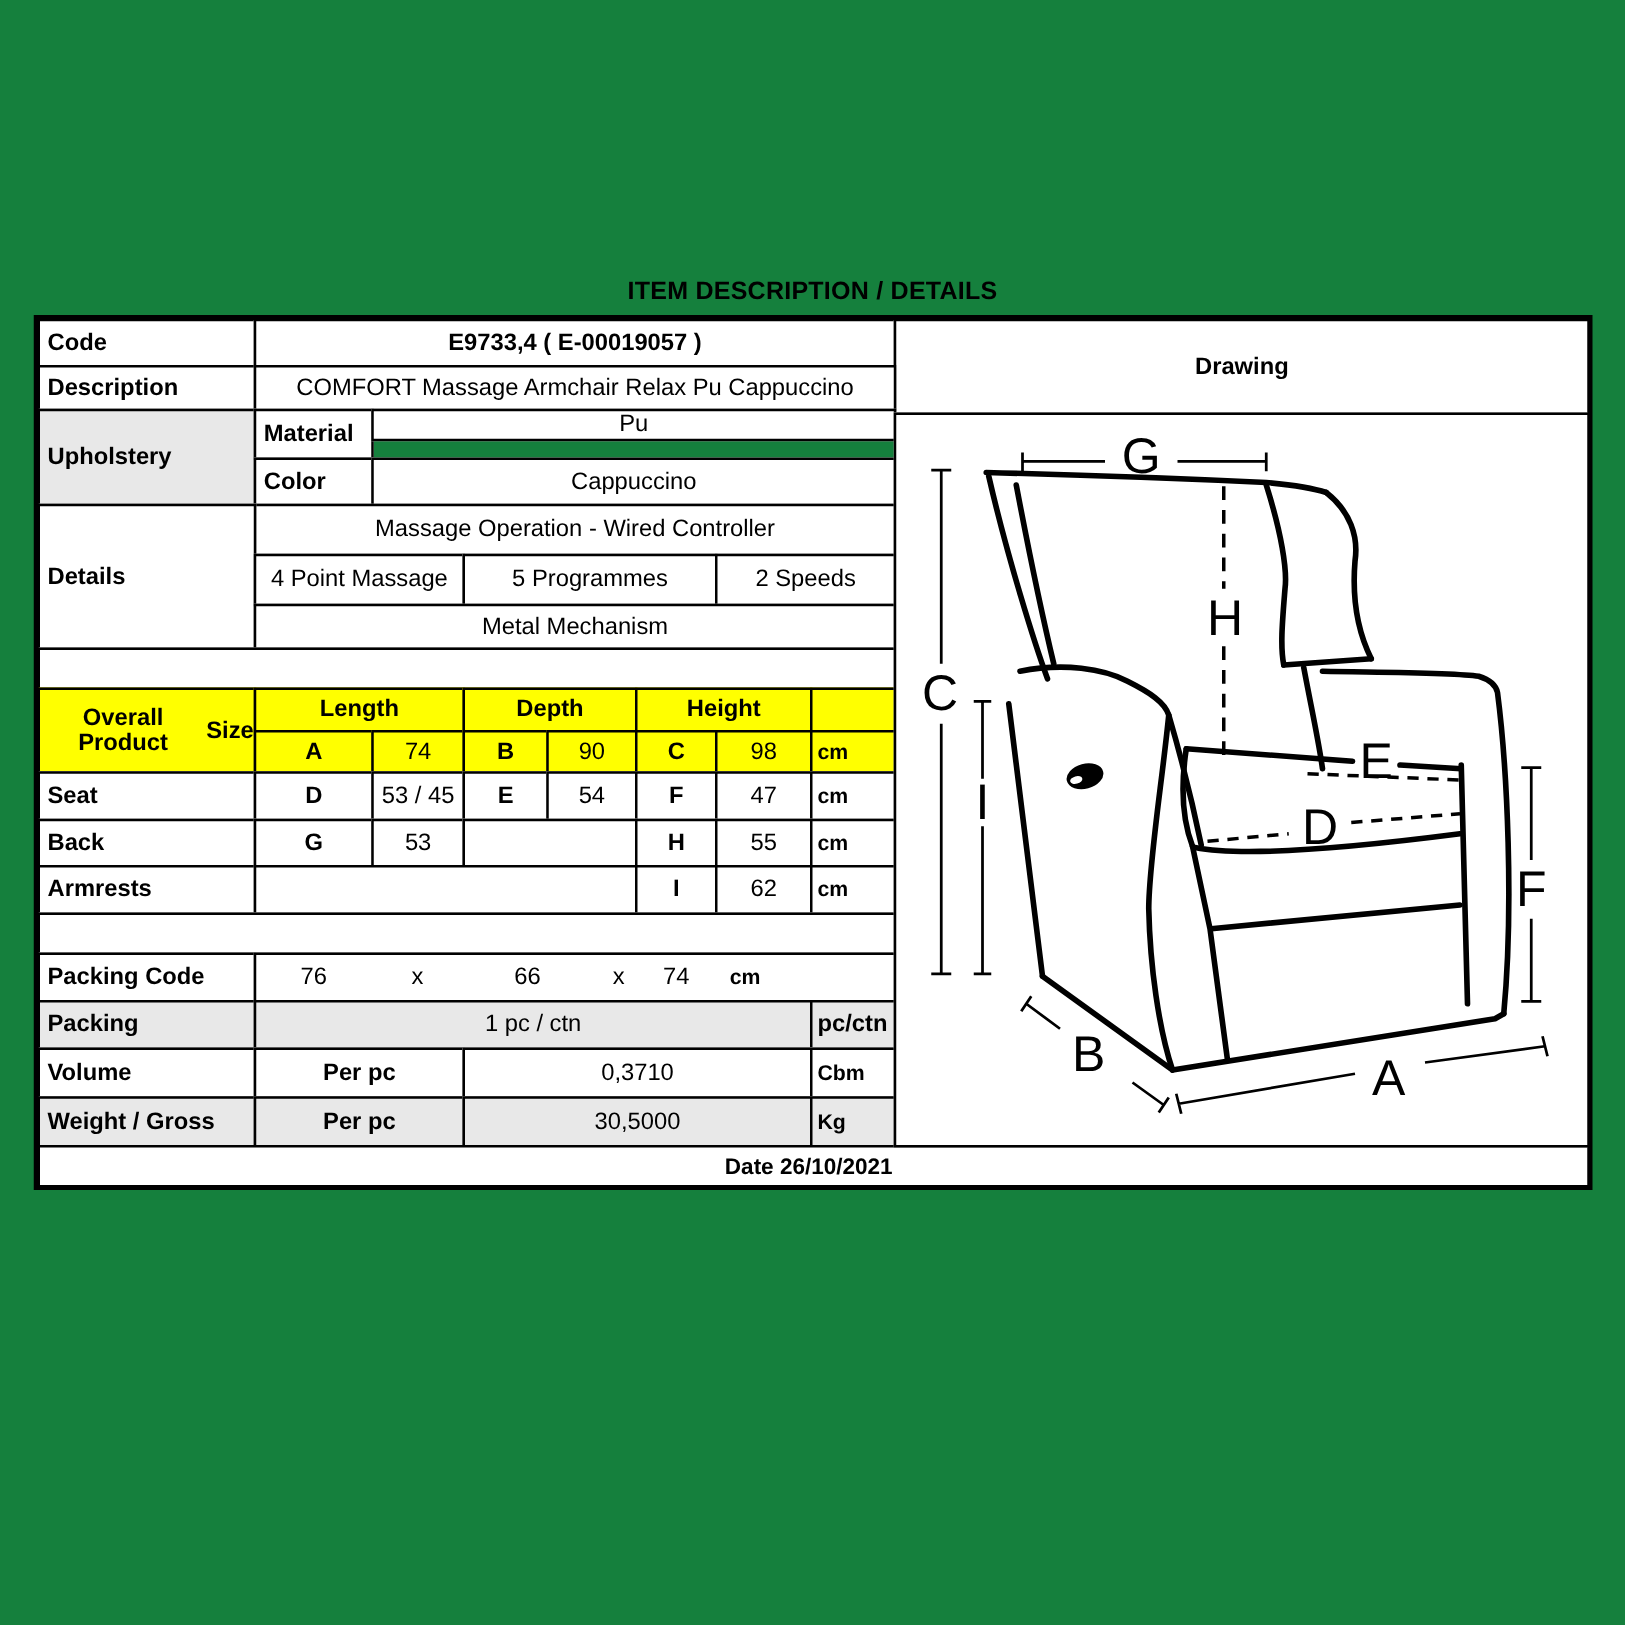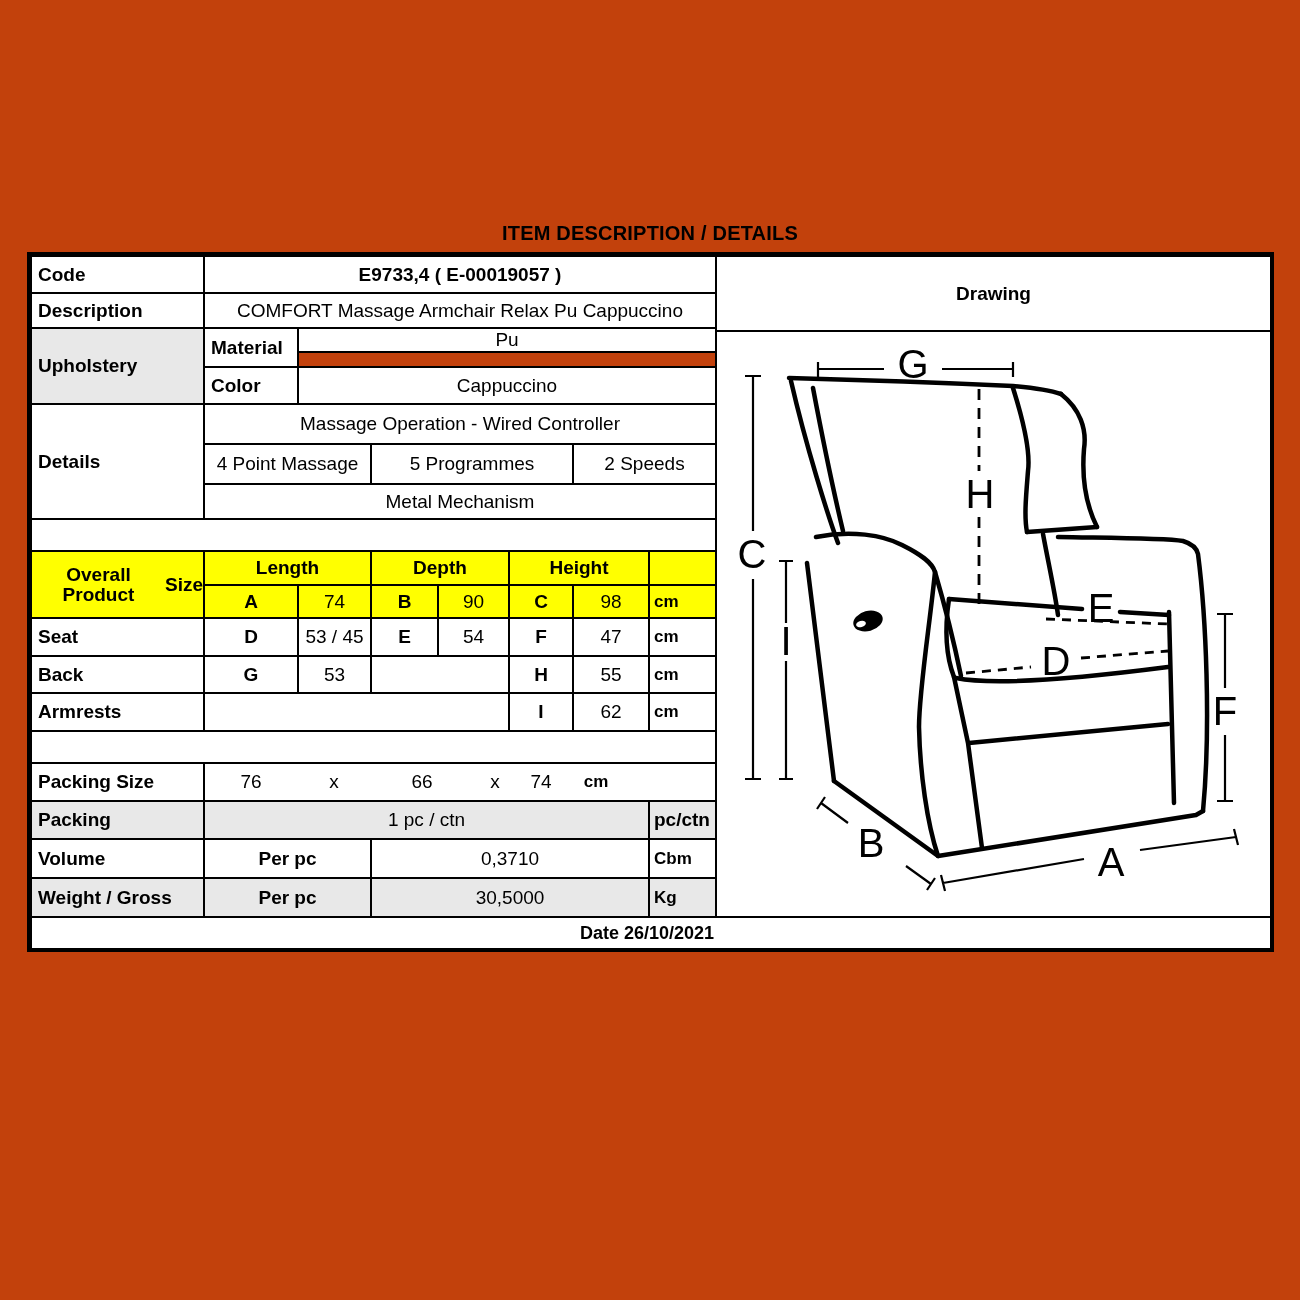--- a/index.html
+++ b/index.html
@@ -1,16 +1,16 @@
 <!DOCTYPE html>
 <html style="--highlight: #ffff00; --shaded: #e8e8e8;"><head>
 <meta charset="utf-8">
 <style>
   html,body{margin:0;padding:0;background:#fff;}
-  #page{position:relative;width:1300px;height:1300px;background:#c2410c;
+  #page{position:relative;width:1300px;height:1300px;background:#15803d;
         font-family:"Liberation Sans",sans-serif;color:#000;}
   .title{position:absolute;left:30px;top:222px;width:1240px;text-align:center;
          font-size:20px;font-weight:bold;letter-spacing:.2px;}
   .cell{position:absolute;box-sizing:border-box;border:2px solid #000;background:#fff;
         display:flex;align-items:center;font-size:19px;line-height:1.05;}
   .lbl{font-weight:bold;padding-left:6px;}
   .ctr{justify-content:center;text-align:center;}
   .bold{font-weight:bold;}
   .yellow{background:var(--highlight,#ffff00);}
   .grey{background:var(--shaded,#e8e8e8);}
@@ -87,21 +87,21 @@
   <div class="cell unit" style="left:648px;top:655px;width:69px;height:39px">cm</div>
 
   <div class="cell lbl" style="left:30px;top:692px;width:175px;height:40px">Armrests</div>
   <div class="cell" style="left:203px;top:692px;width:307px;height:40px"></div>
   <div class="cell ctr bold" style="left:508px;top:692px;width:66px;height:40px">I</div>
   <div class="cell ctr" style="left:572px;top:692px;width:78px;height:40px">62</div>
   <div class="cell unit" style="left:648px;top:692px;width:69px;height:40px">cm</div>
 
   <div class="cell" style="left:30px;top:730px;width:687px;height:34px"></div>
 
-  <div class="cell lbl" style="left:30px;top:762px;width:175px;height:40px">Packing Size</div>
+  <div class="cell lbl" style="left:30px;top:762px;width:175px;height:40px">Packing Code</div>
   <div class="cell" style="left:203px;top:762px;width:514px;height:40px;position:absolute">
     <span class="ps-span" style="left:46px">76</span>
     <span class="ps-span" style="left:129px">x</span>
     <span class="ps-span" style="left:217px">66</span>
     <span class="ps-span" style="left:290px">x</span>
     <span class="ps-span" style="left:336px">74</span>
     <span class="ps-span bold" style="left:391px;font-size:17px">cm</span>
   </div>
 
   <div class="cell lbl grey" style="left:30px;top:800px;width:175px;height:40px">Packing</div>

